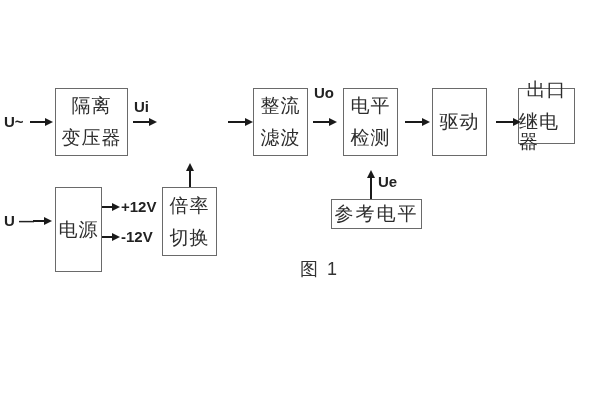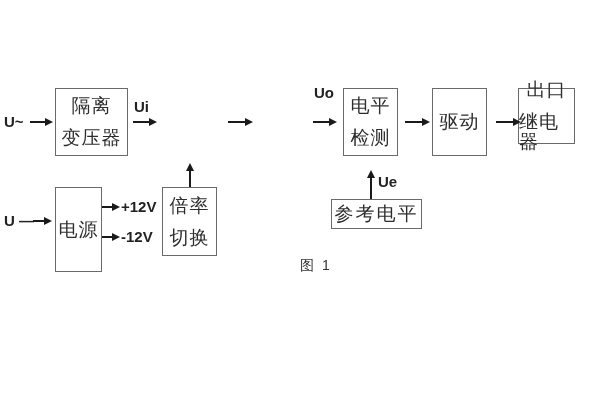--- a/index.html
+++ b/index.html
@@ -11,21 +11,21 @@
     position:absolute;border:1.5px solid #6a6a6a;background:#ffffff;
     display:flex;flex-direction:column;align-items:center;justify-content:center;
     color:#2d2d2d;font-size:19px;letter-spacing:1px;box-sizing:border-box;
   }
   .box.two span{line-height:20px;}
   .box.two{gap:12px;}
   .sig{
     position:absolute;color:#222;font-size:15px;font-weight:600;line-height:16px;white-space:nowrap;text-align:right;
   }
   .caption{
-    position:absolute;color:#333;font-size:14px;letter-spacing:2px;
+    position:absolute;color:#333;font-size:18px;letter-spacing:2px;
   }
   
   .ar{position:absolute;height:1.5px;background:#1a1a1a;}
   .ar::after{
     content:"";position:absolute;right:-8px;top:50%;transform:translateY(-50%);
     border-left:8px solid #1a1a1a;border-top:4px solid transparent;border-bottom:4px solid transparent;
   }
   
   .au{position:absolute;width:1.5px;background:#1a1a1a;}
   .au::before{
@@ -37,20 +37,24 @@
 <body>
 
 <div class="canvas">
 
   <div class="box two" style="left:55px;top:88px;width:73px;height:68px">
     <span>隔离</span>
     <span>变压器</span>
   </div>
 
 
+  <div class="box two" style="left:253px;top:88px;width:55px;height:68px">
+    <span>整流</span>
+    <span>滤波</span>
+  </div>
 
   <div class="box two" style="left:343px;top:88px;width:55px;height:68px">
     <span>电平</span>
     <span>检测</span>
   </div>
 
   <div class="box" style="left:432px;top:88px;width:55px;height:68px">
     <span>驱动</span>
   </div>
 

